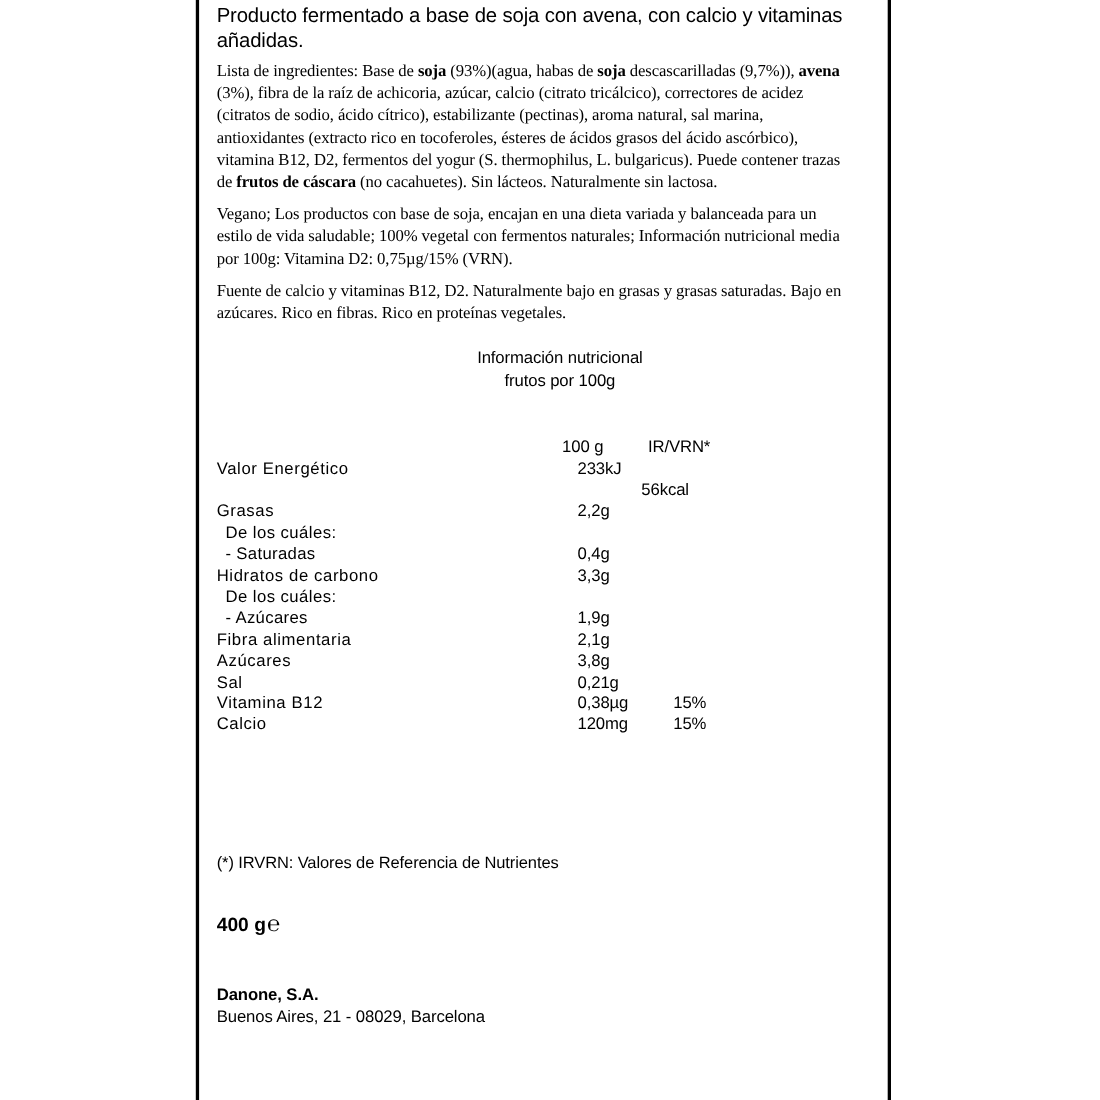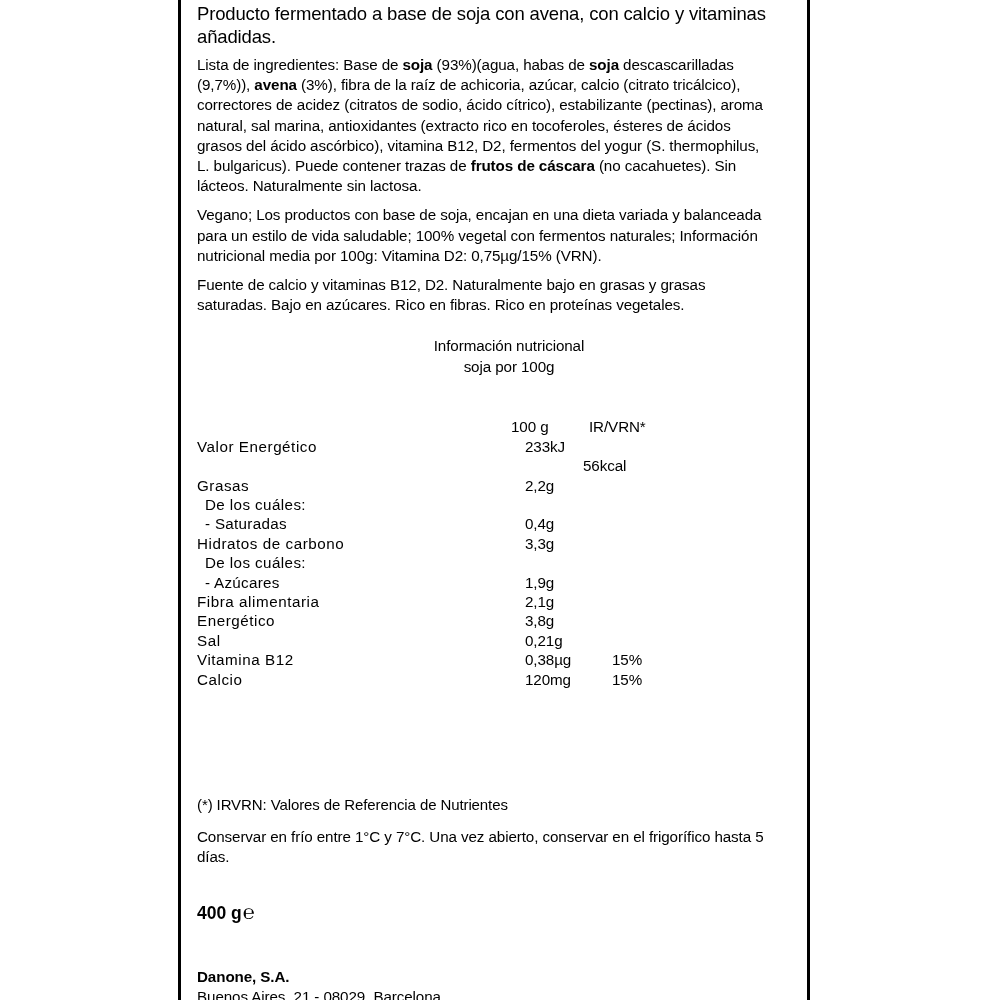--- a/index.html
+++ b/index.html
@@ -42,20 +42,21 @@
     margin: 0 0 7px 0;
     width: 592px;
   }
 
   .body-para {
     font-size: 15.2px;
     line-height: 20.2px;
     letter-spacing: -0.1px;
     margin: 0 0 9px 0;
     width: 578px;
+    font-family: Liberation Serif, serif;
   }
 
   .body-para b { font-weight: bold; }
 
   
   .nutri-heading {
     font-size: 15.2px;
     line-height: 20.5px;
     text-align: center;
     margin: 21px 0 0 0;
@@ -161,21 +162,21 @@
     <h1 class="product-title">Producto fermentado a base de soja con avena, con calcio y vitaminas añadidas.</h1>
 
     <p class="body-para"><span>Lista de ingredientes: Base de </span><b>soja</b><span> (93%)(agua, habas de </span><b>soja</b><span> descascarilladas (9,7%)), </span><b>avena</b><span> (3%), fibra de la raíz de achicoria, azúcar, calcio (citrato tricálcico), correctores de acidez (citratos de sodio, ácido cítrico), estabilizante (pectinas), aroma natural, sal marina, antioxidantes (extracto rico en tocoferoles, ésteres de ácidos grasos del ácido ascórbico), vitamina B12, D2, fermentos del yogur (S. thermophilus, L. bulgaricus). Puede contener trazas de </span><b>frutos de cáscara</b><span> (no cacahuetes). Sin lácteos. Naturalmente sin lactosa.</span></p>
 
     <p class="body-para">Vegano; Los productos con base de soja, encajan en una dieta variada y balanceada para un estilo de vida saludable; 100% vegetal con fermentos naturales; Información nutricional media por 100g: Vitamina D2: 0,75µg/15% (VRN).</p>
 
     <p class="body-para">Fuente de calcio y vitaminas B12, D2. Naturalmente bajo en grasas y grasas saturadas. Bajo en azúcares. Rico en fibras. Rico en proteínas vegetales.</p>
 
     <div class="nutri-heading">
       <div>Información nutricional</div>
-      <div>soja por 100g</div>
+      <div>frutos por 100g</div>
     </div>
 
     <div class="nutri-table">
 
       <div class="nrow">
         <span class="nhead-amt">100 g</span>
         <span class="nhead-vrn">IR/VRN*</span>
       </div>
 
       <div class="nrow">
@@ -214,21 +215,21 @@
         <span class="nlabel indent2">- Azúcares</span>
         <span class="nval">1,9g</span>
       </div>
 
       <div class="nrow">
         <span class="nlabel">Fibra  alimentaria</span>
         <span class="nval">2,1g</span>
       </div>
 
       <div class="nrow">
-        <span class="nlabel">Energético</span>
+        <span class="nlabel">Azúcares</span>
         <span class="nval">3,8g</span>
       </div>
 
       <div class="nrow">
         <span class="nlabel">Sal</span>
         <span class="nval">0,21g</span>
       </div>
 
       <div class="nrow">
         <span class="nlabel">Vitamina  B12</span>
@@ -239,21 +240,20 @@
       <div class="nrow">
         <span class="nlabel">Calcio</span>
         <span class="nval">120mg</span>
         <span class="nvrn">15%</span>
       </div>
 
     </div>
 
     <div class="footnote-block">
       <p class="footnote">(*) IRVRN: Valores de Referencia de Nutrientes</p>
-      <p class="storage">Conservar en frío entre 1°C y 7°C. Una vez abierto, conservar en el frigorífico hasta 5 días.</p>
     </div>
 
     <div class="weight-line"><span>400 g</span><span class="esign">℮</span></div>
 
     <div class="company-block">
       <p class="company-name">Danone, S.A.</p>
       <p class="company-addr">Buenos Aires, 21 - 08029, Barcelona</p>
     </div>
 
   </div>

